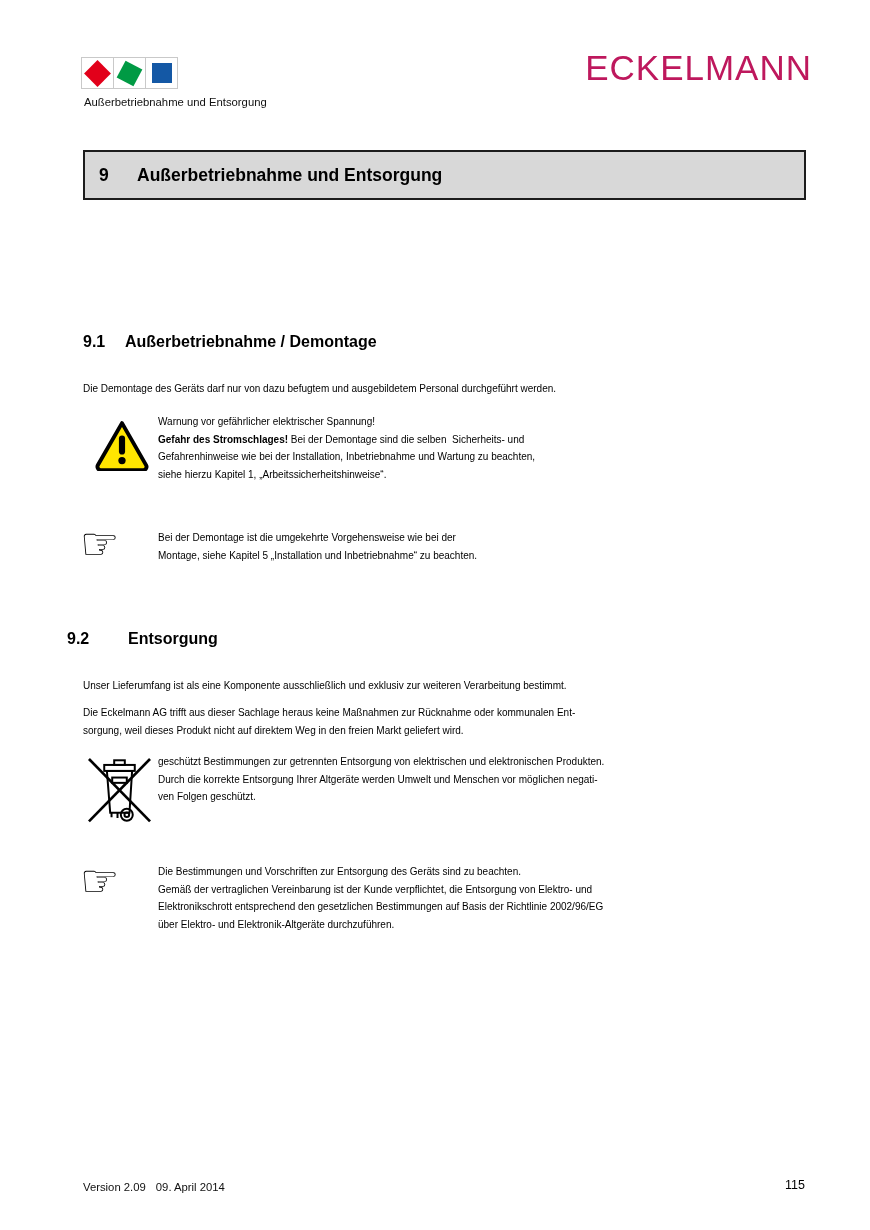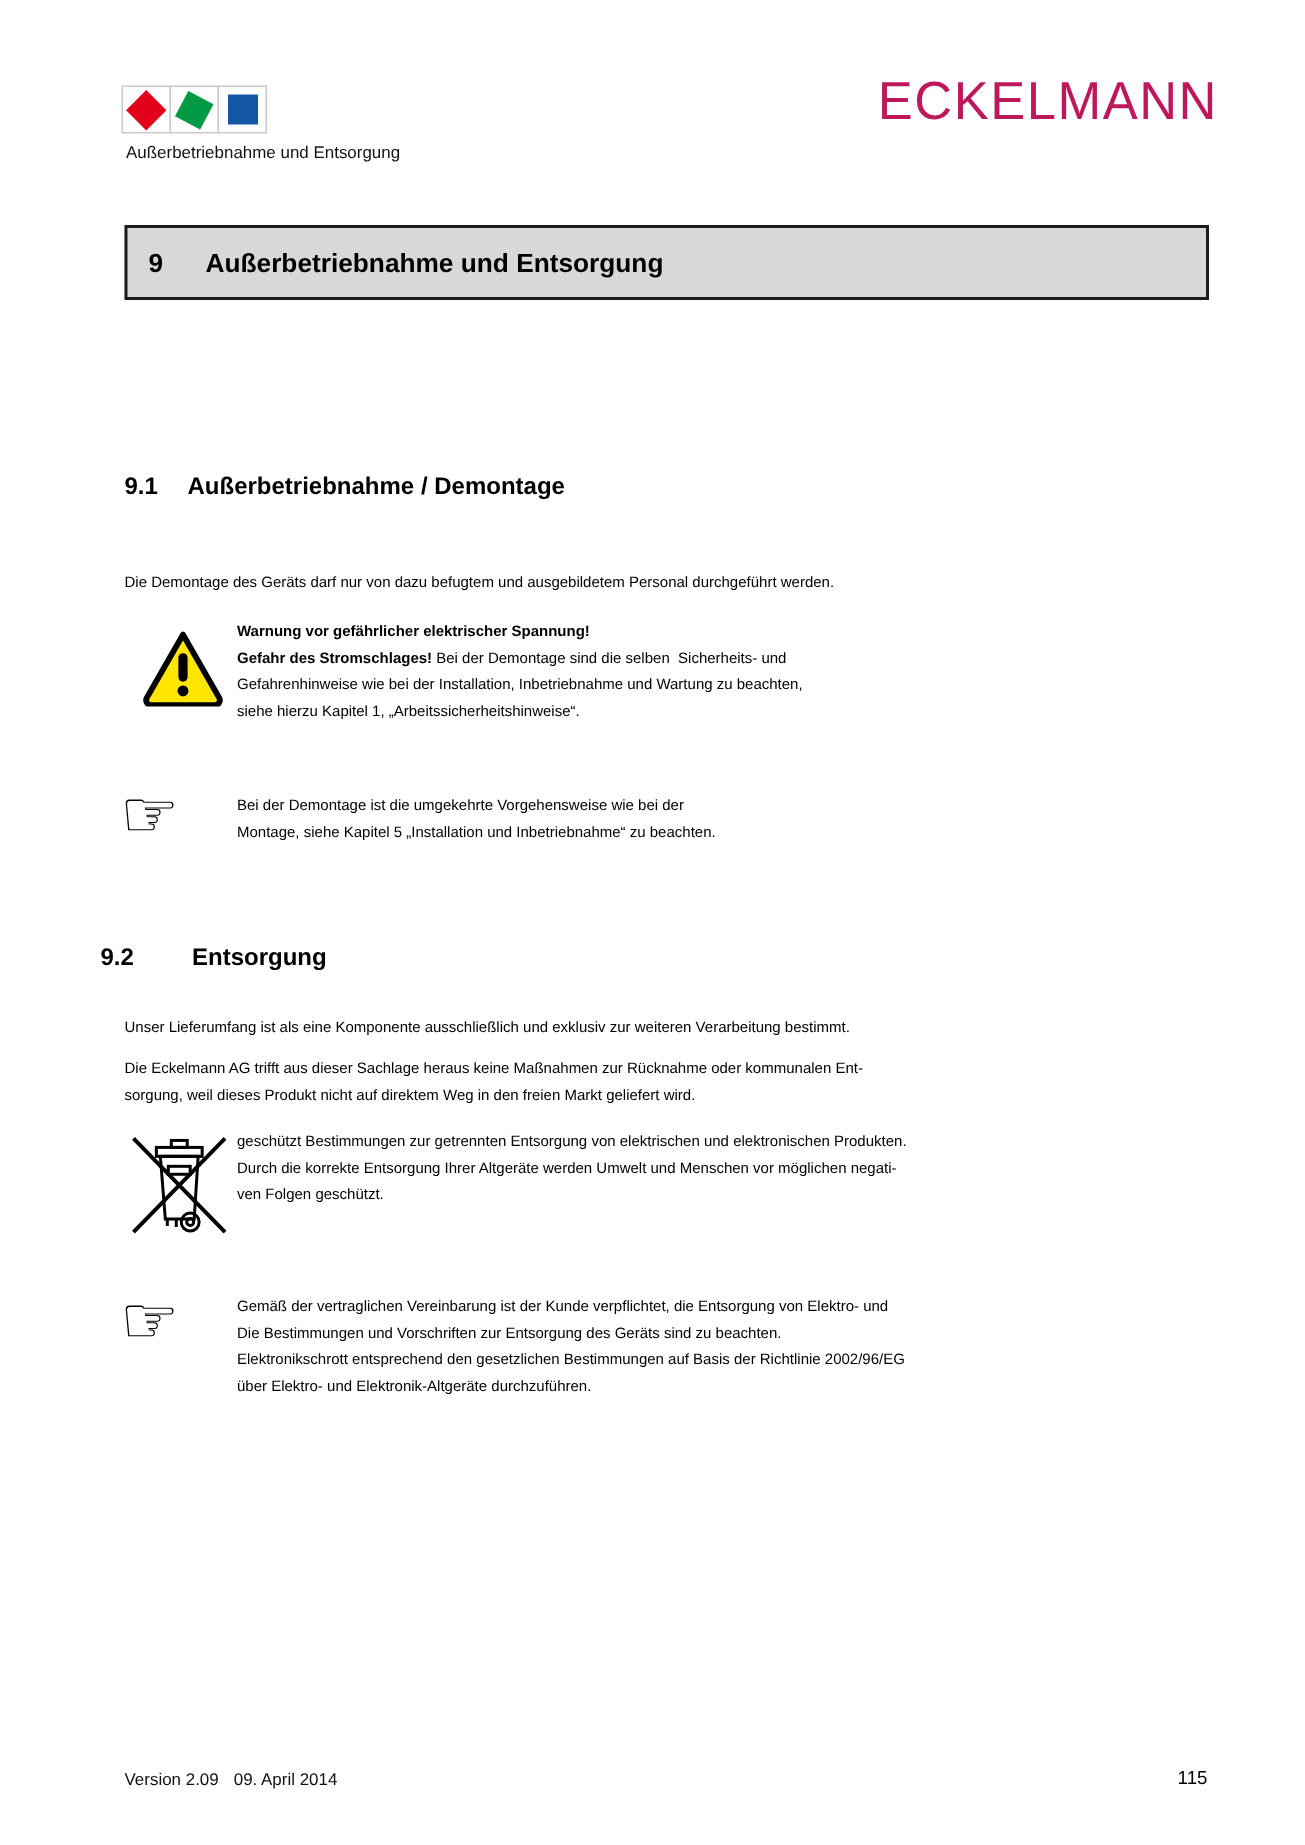--- a/index.html
+++ b/index.html
@@ -70,34 +70,34 @@
       </div>
   </div>
   <div class="abs breadcrumb">Außerbetriebnahme und Entsorgung</div>
   <div class="abs brand">ECKELMANN</div>
 
   <div class="abs chapter-box">
     <span class="num">9</span>
     <span>Außerbetriebnahme und Entsorgung</span>
   </div>
 
-  <div class="abs sec-head" style="left:83px;top:316px;">
+  <div class="abs sec-head" style="left:83px;top:333px;">
     <span class="num">9.1</span>
     <span>Außerbetriebnahme / Demontage</span>
   </div>
 
   <div class="abs body-text line" style="left:83px;top:380px;">Die Demontage des Geräts darf nur von dazu befugtem und ausgebildetem Personal durchgeführt werden.</div>
 
   <svg class="abs warn-icon" viewBox="0 0 100 90">
     <path d="M50 5 L93 80 a6 6 0 0 1 -5 9 H12 a6 6 0 0 1 -5 -9 Z" fill="#ffe500" stroke="#000" stroke-width="7" stroke-linejoin="round"></path>
     <rect x="44.5" y="27" width="11" height="34" rx="5.5" fill="#000"></rect>
     <circle cx="50" cy="72" r="6.5" fill="#000"></circle>
   </svg>
   <div class="abs body-text" style="left:158px;top:413px;">
-    <div class="line" style="font-weight:bold;">Warnung vor gefährlicher elektrischer Spannung!</div>
+    <div class="line" style="font-weight:normal;">Warnung vor gefährlicher elektrischer Spannung!</div>
     <div class="line"><span style="font-weight:bold;">Gefahr des Stromschlages!</span><span> Bei der Demontage sind die selben  Sicherheits- und</span></div>
     <div class="line">Gefahrenhinweise wie bei der Installation, Inbetriebnahme und Wartung zu beachten,</div>
     <div class="line">siehe hierzu Kapitel 1, „Arbeitssicherheitshinweise“.</div>
   </div>
 
   <div class="abs hand" style="left:80px;top:522px;">☞</div>
   <div class="abs body-text" style="left:158px;top:529px;">
     <div class="line">Bei der Demontage ist die umgekehrte Vorgehensweise wie bei der</div>
     <div class="line">Montage, siehe Kapitel 5 „Installation und Inbetriebnahme“ zu beachten.</div>
   </div>
@@ -130,22 +130,22 @@
     </g>
   </svg>
   <div class="abs body-text" style="left:158px;top:753px;">
     <div class="line">geschützt Bestimmungen zur getrennten Entsorgung von elektrischen und elektronischen Produkten.</div>
     <div class="line">Durch die korrekte Entsorgung Ihrer Altgeräte werden Umwelt und Menschen vor möglichen negati-</div>
     <div class="line">ven Folgen geschützt.</div>
   </div>
 
   <div class="abs hand" style="left:80px;top:859px;">☞</div>
   <div class="abs body-text" style="left:158px;top:863px;">
+    <div class="line">Die Bestimmungen und Vorschriften zur Entsorgung des Geräts sind zu beachten.</div>
     <div class="line">Gemäß der vertraglichen Vereinbarung ist der Kunde verpflichtet, die Entsorgung von Elektro- und</div>
-    <div class="line">Die Bestimmungen und Vorschriften zur Entsorgung des Geräts sind zu beachten.</div>
     <div class="line">Elektronikschrott entsprechend den gesetzlichen Bestimmungen auf Basis der Richtlinie 2002/96/EG</div>
     <div class="line">über Elektro- und Elektronik-Altgeräte durchzuführen.</div>
   </div>
 
   <div class="abs footer-left">
     <span>Version 2.09</span><span class="gap"></span><span>09. April 2014</span>
   </div>
   <div class="abs footer-right">115</div>
 
 </div>

